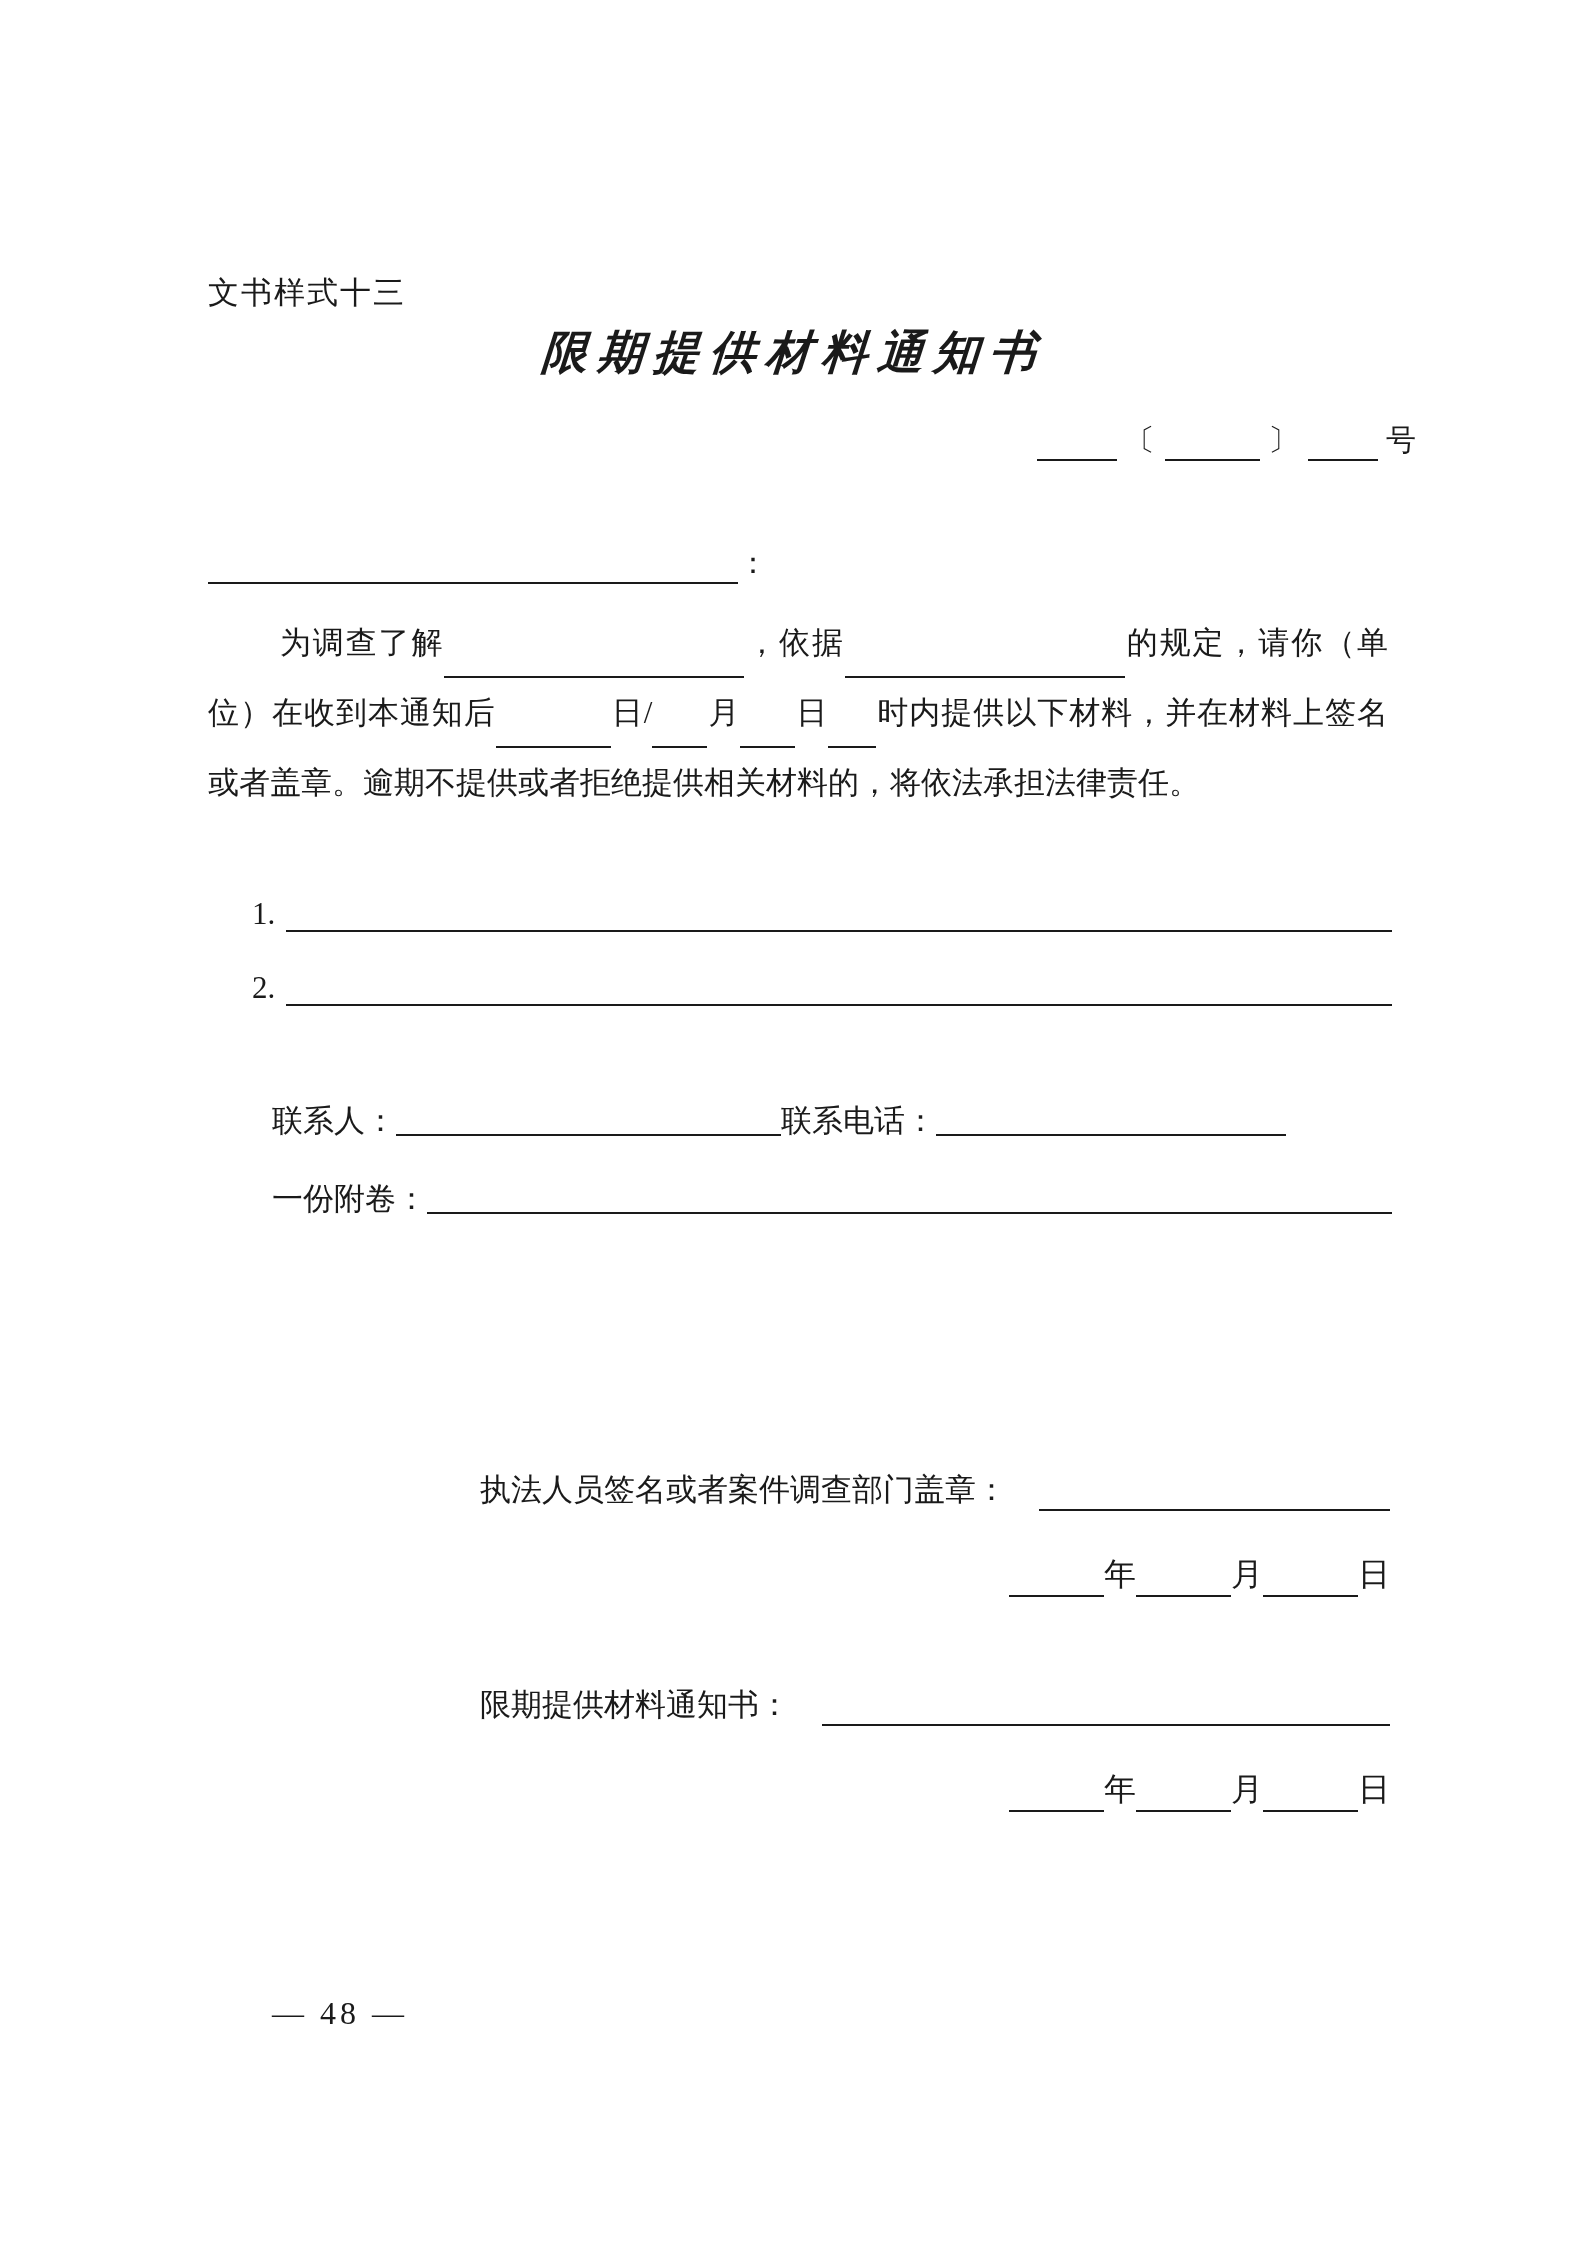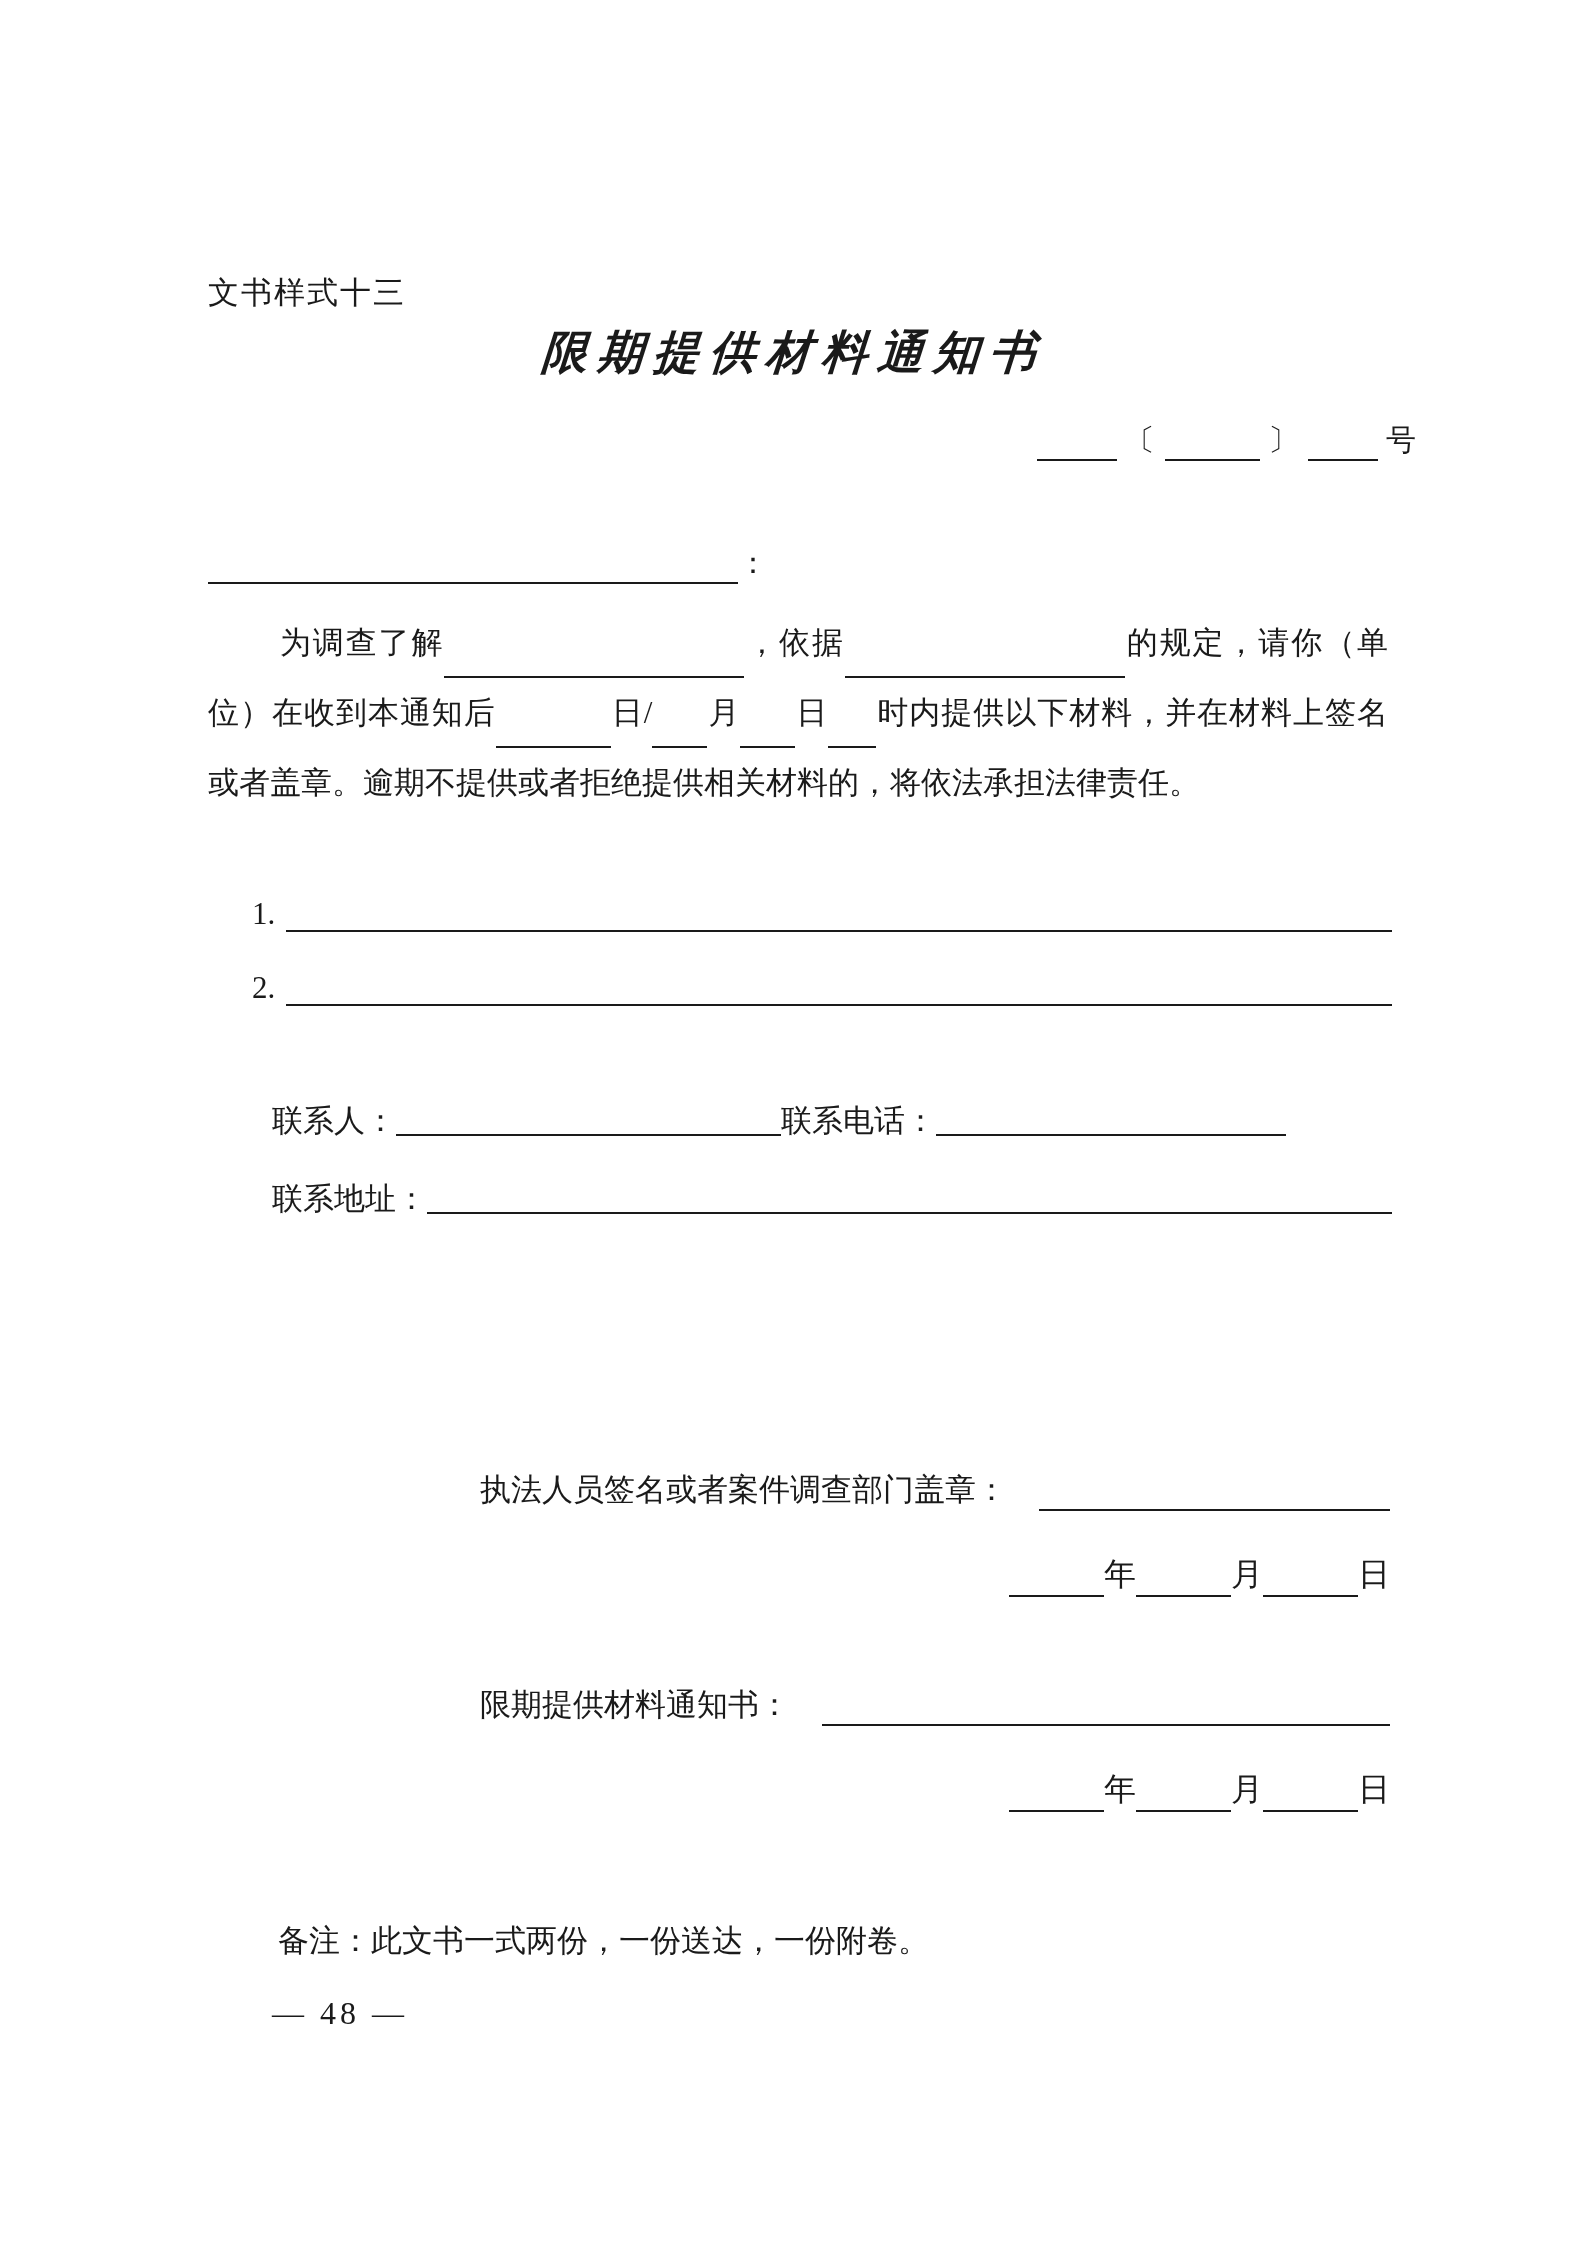--- a/index.html
+++ b/index.html
@@ -213,21 +213,21 @@
   </div>
 
   <div class="contact-block">
     <div class="contact-row">
       <span class="lbl">联系人：</span>
       <span class="rule-a"></span>
       <span class="lbl">联系电话：</span>
       <span class="rule-b"></span>
     </div>
     <div class="contact-row">
-      <span class="lbl">联系地址：</span>
+      <span class="lbl">一份附卷：</span>
       <span class="rule-full"></span>
     </div>
   </div>
 
   <div class="sign-block-1">
     <div class="sign-row">
       <span class="lbl">执法人员签名或者案件调查部门盖章：</span>
       <span class="rule"></span>
     </div>
     <div class="date-row">
@@ -238,17 +238,16 @@
   <div class="sign-block-2">
     <div class="sign-row">
       <span class="lbl">限期提供材料通知书：</span>
       <span class="rule"></span>
     </div>
     <div class="date-row">
       <span class="ul"></span><span>年</span><span class="ul"></span><span>月</span><span class="ul"></span><span>日</span>
     </div>
   </div>
 
-  <div class="remark">备注：此文书一式两份，一份送达，一份附卷。</div>
 
   <div class="page-number">— 48 —</div>
 
 </div>
 
 </body></html>

